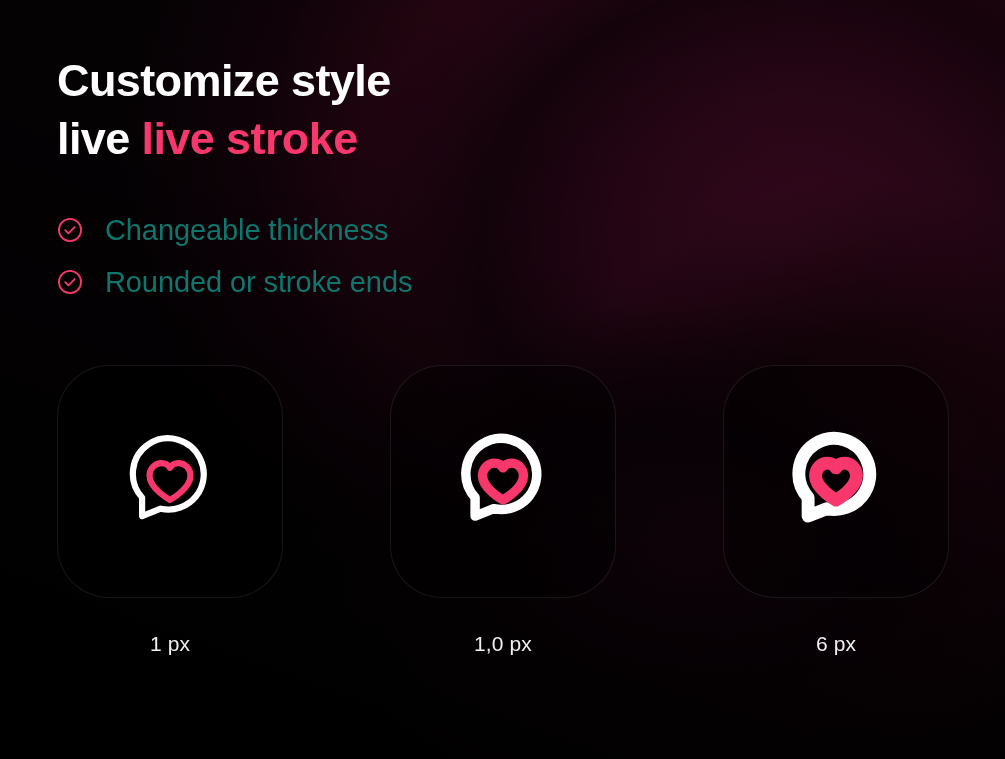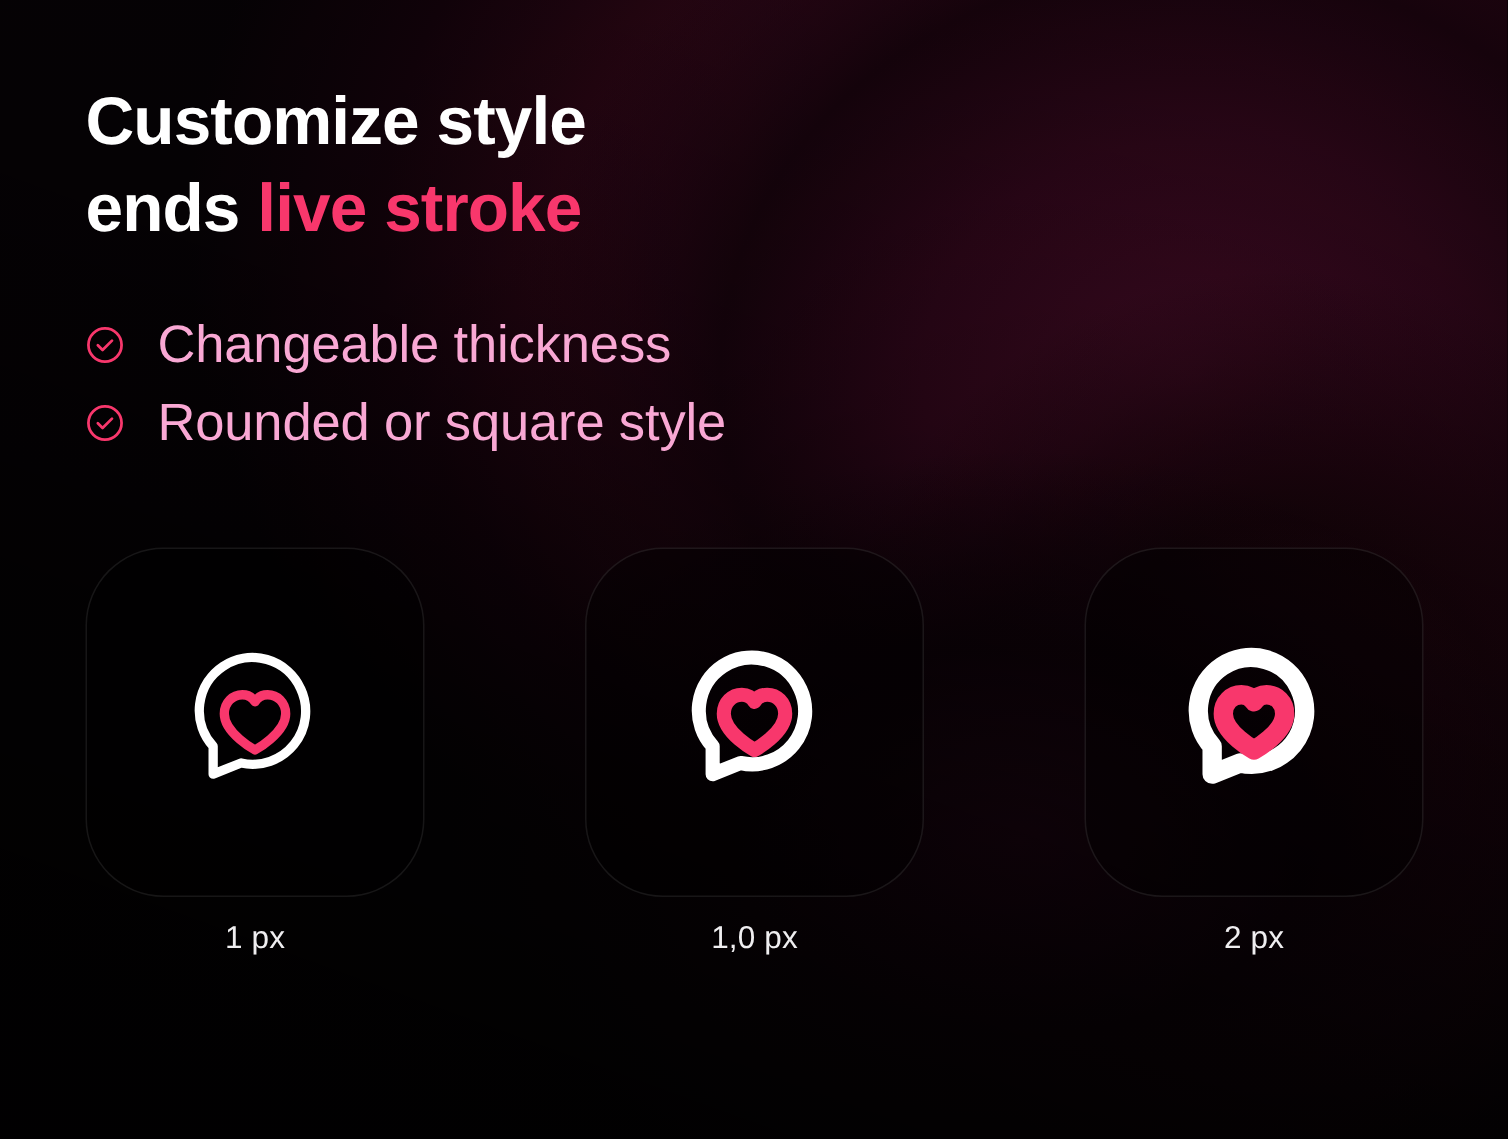--- a/index.html
+++ b/index.html
@@ -62,63 +62,63 @@
   .headline .accent { color:#f8376c;margin-top:16px; }
 
   
   .bullets { position:absolute; left:57px; top:204px; }
   .bullet {
     display:flex; align-items:center;
     height:52px; gap:22px;
   }
   .bullet-icon { width:26px; height:26px; flex:0 0 26px; display:block; }
   .bullet-label {
-    font-size:35px; font-weight:400; letter-spacing:-0.1px;
-    color:#f9a8d4;
+    font-size:29px; font-weight:400; letter-spacing:-0.1px;
+    color:#0f766e;
   }
 
   
   .cards {
     position:absolute; left:57px; top:365px;
     width:892px;
     display:flex; justify-content:space-between;
   }
   .card-cell { width:226px; }
   .card {
     position:relative;
     width:226px; height:233px;
     border-radius:52px;
     border:1px solid rgba(255,255,255,0.085);
     background:rgba(0,0,0,0.36);
     display:flex; align-items:center; justify-content:center;
   }
   .card-icon { width:124px; height:124px; display:block; }
   .card-caption {
-    margin-top:16px;
+    margin-top:34px;
     text-align:center;
     font-size:21px; letter-spacing:0.1px;
     color:#efeef0;
   }
 </style>
 </head>
 <body>
 
 <div id="slide">
 
   <div class="glow glow-a"></div>
   <div class="glow glow-b"></div>
   <div class="glow glow-c"></div>
   <div class="glow glow-d"></div>
   <div class="vignette"></div>
 
   <div id="content">
 
     <h1 class="headline">
       <span>Customize style</span><br>
-      <span>ends </span><span class="accent">live stroke</span>
+      <span>live </span><span class="accent">live stroke</span>
     </h1>
 
     <div class="bullets">
 
       <div class="bullet">
         <span class="bullet-icon-wrap">
           <svg class="bullet-icon" viewBox="0 0 24 24" fill="none">
             <circle cx="12" cy="12" r="10.2" stroke="#f8376c" stroke-width="1.7"></circle>
             <path d="M7.6 12.2 L10.5 15.1 L16.3 9.3" stroke="#f8376c" stroke-width="1.7" stroke-linecap="round" stroke-linejoin="round"></path>
           </svg>
@@ -126,21 +126,21 @@
         <span class="bullet-label">Changeable thickness</span>
       </div>
 
       <div class="bullet">
         <span class="bullet-icon-wrap">
           <svg class="bullet-icon" viewBox="0 0 24 24" fill="none">
             <circle cx="12" cy="12" r="10.2" stroke="#f8376c" stroke-width="1.7"></circle>
             <path d="M7.6 12.2 L10.5 15.1 L16.3 9.3" stroke="#f8376c" stroke-width="1.7" stroke-linecap="round" stroke-linejoin="round"></path>
           </svg>
         </span>
-        <span class="bullet-label">Rounded or square style</span>
+        <span class="bullet-label">Rounded or stroke ends</span>
       </div>
 
     </div>
 
     <div class="cards">
 
       <div class="card-cell">
         <div class="card">
           <span>
             <svg class="card-icon" viewBox="0 0 100 100" fill="none">
@@ -166,19 +166,19 @@
 
       <div class="card-cell">
         <div class="card">
           <span>
             <svg class="card-icon" viewBox="0 0 100 100" fill="none">
               <path d="M74.5 31.5 A28.5 28.5 0 1 0 27.5 62.5 L27.5 77.5 L42.5 71.5 A28.5 28.5 0 0 0 74.5 31.5 Z" stroke="#ffffff" stroke-width="10.4" stroke-linecap="round" stroke-linejoin="round"></path>
               <path d="M50 64.5 C50 64.5 33.5 55.5 33.5 45.0 C33.5 39.0 38.0 34.8 43.2 34.8 C46.6 34.8 48.8 36.6 50 38.6 C51.2 36.6 53.4 34.8 56.8 34.8 C62.0 34.8 66.5 39.0 66.5 45.0 C66.5 55.5 50 64.5 50 64.5 Z" stroke="#f8376c" stroke-width="10.4" stroke-linecap="round" stroke-linejoin="round"></path>
             </svg>
           </span>
         </div>
-        <div class="card-caption">2 px</div>
+        <div class="card-caption">6 px</div>
       </div>
 
     </div>
 
   </div>
 </div>
 
 </body></html>

